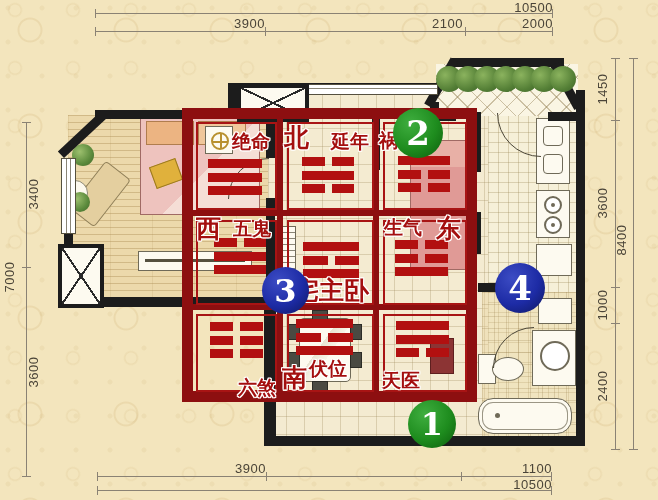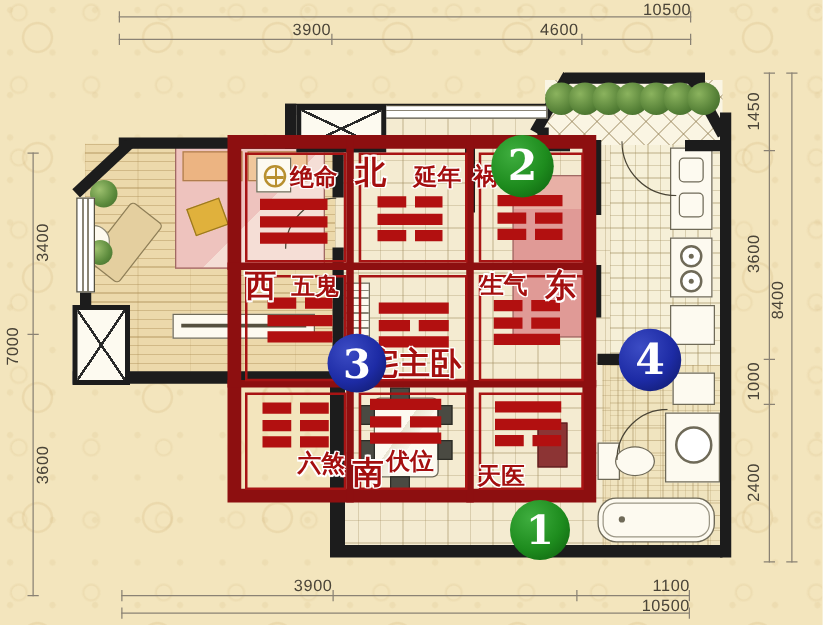--- a/index.html
+++ b/index.html
@@ -78,21 +78,22 @@
   .badge.blue{background:radial-gradient(circle at 35% 30%, #3c4cc4, var(--badge-blue,#1d2ba5) 55%, #0e175f);}
 </style>
 </head>
 <body>
 
 <div class="stage">
 
   <div class="dim-label" style="left:95px;top:0;width:458px">10500</div>
   <div class="hline" style="left:95px;top:13px;width:458px"></div>
   <div class="dim-label" style="left:95px;top:16px;width:170px">3900</div>
-  <div class="dim-label" style="left:265px;top:16px;width:198px">4600</div>
+  <div class="dim-label" style="left:265px;top:16px;width:198px">2100</div>
+  <div class="dim-label" style="left:463px;top:16px;width:90px">2000</div>
   <div class="hline" style="left:95px;top:31px;width:458px">
       <i class="tick" style="left:170px"></i>
       <i class="tick" style="left:370px"></i>
     </div>
 
   <div class="dim-label" style="left:97px;top:461px;width:169px">3900</div>
   <div class="dim-label" style="left:461px;top:461px;width:91px">1100</div>
   <div class="hline" style="left:97px;top:476px;width:455px">
       <i class="tick" style="left:169px"></i>
       <i class="tick" style="left:364px"></i>
@@ -342,21 +343,21 @@
 
   <div class="cn cn-s" style="left:232px;top:129px">绝命</div>
   <div class="cn cn-l" style="left:284px;top:121px">北</div>
   <div class="cn cn-s" style="left:331px;top:129px">延年</div>
   <div class="cn cn-s" style="left:379px;top:128px">祸</div>
   <div class="cn cn-l" style="left:196px;top:212px">西</div>
   <div class="cn cn-s" style="left:233px;top:216px">五鬼</div>
   <div class="cn cn-s" style="left:384px;top:215px">生气</div>
   <div class="cn cn-l" style="left:436px;top:212px">东</div>
   <div class="cn cn-l" style="left:294px;top:274px">宅主卧</div>
-  <div class="cn cn-s" style="left:238px;top:358px">六煞</div>
+  <div class="cn cn-s" style="left:238px;top:375px">六煞</div>
   <div class="cn cn-l" style="left:282px;top:361px">南</div>
   <div class="cn cn-s" style="left:309px;top:356px">伏位</div>
   <div class="cn cn-s" style="left:382px;top:368px">天医</div>
 
   <div class="badge green" style="left:408px;top:400px;width:48px;height:48px;font-size:32px">1</div>
   <div class="badge green" style="left:393px;top:108px;width:50px;height:50px;font-size:34px">2</div>
   <div class="badge blue" style="left:262px;top:267px;width:47px;height:47px;font-size:32px">3</div>
   <div class="badge blue" style="left:495px;top:263px;width:50px;height:50px;font-size:34px">4</div>
 
 </div>

